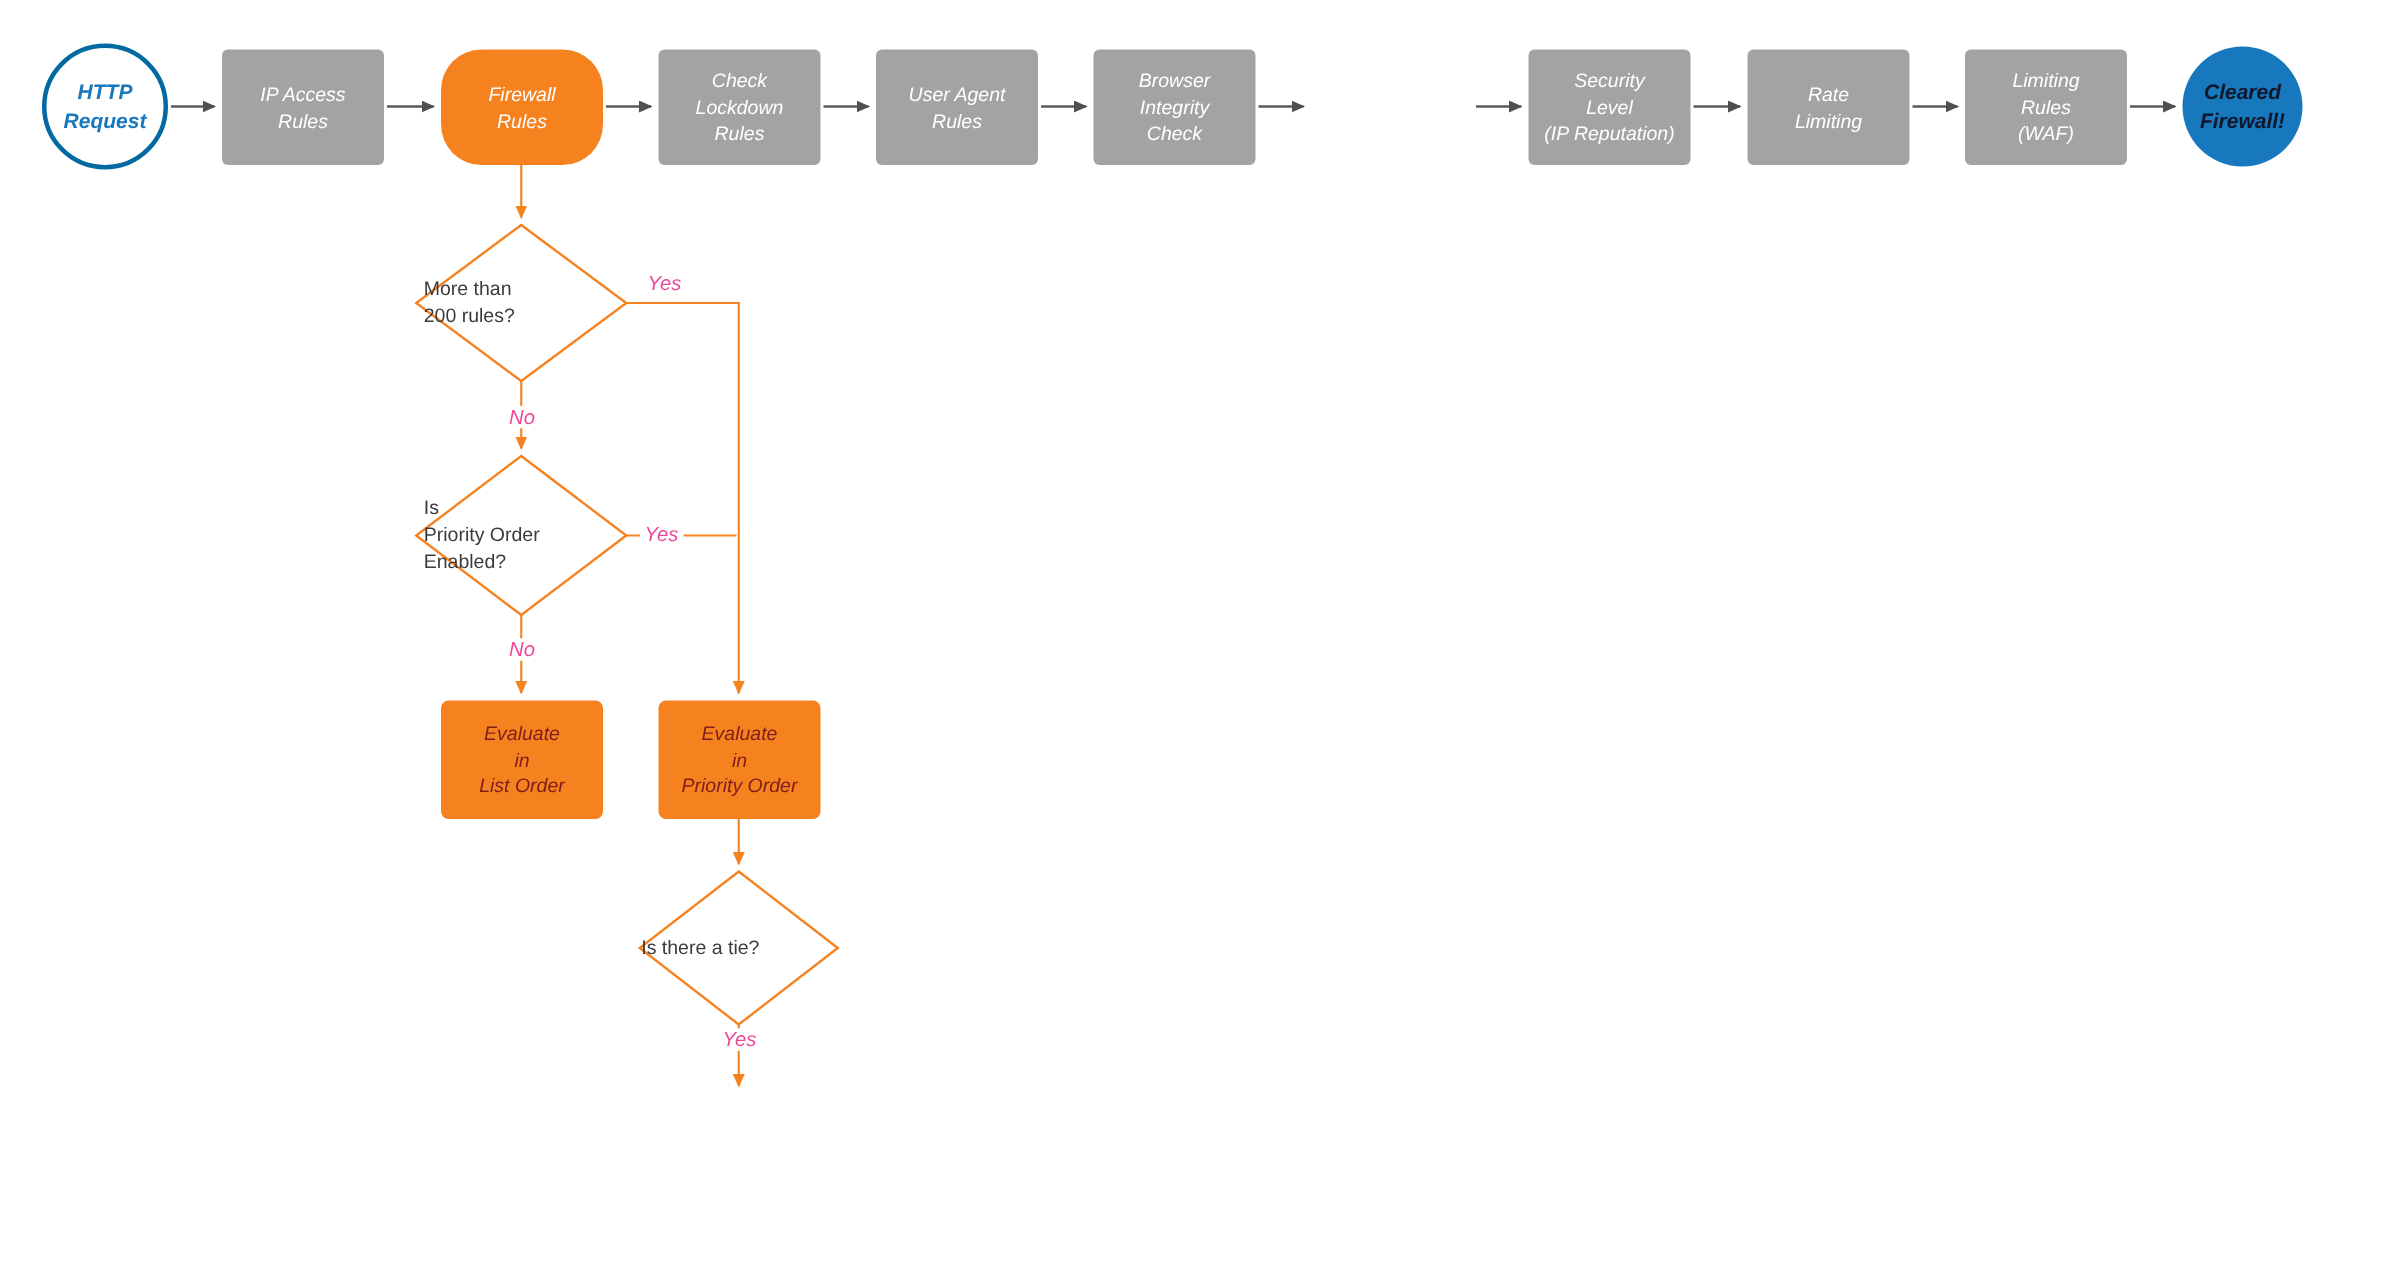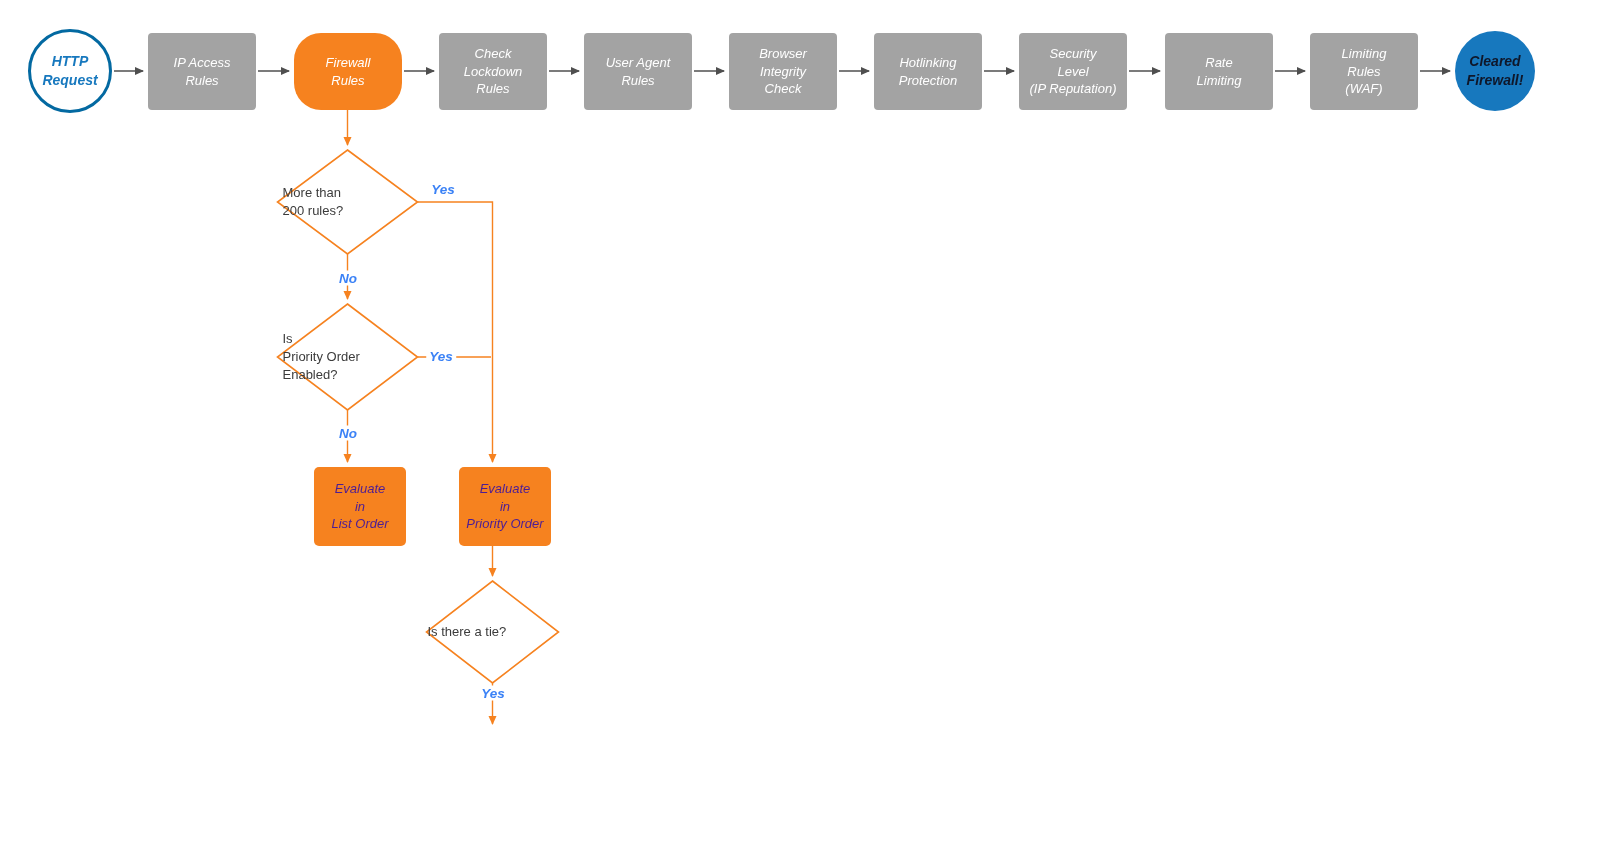--- a/index.html
+++ b/index.html
@@ -54,48 +54,46 @@
     border: 3px solid #0369a1;
     color: #1778be;
   }
   .circle.end {
     left: 1455px; top: 31px;
     width: 80px; height: 80px;
     background: #1778be;
     color: #0f172a;
   }
   .abox {
-    width: 92px;
+    width: 108px;
     height: 79px;
     border-radius: 5px;
     background: #f6821f;
-    color: #4c1d95;
+    color: #7f1d1d;
     font-style: italic;
     font-size: 13px;
-    margin-left: 20px;
   }
   .dtext {
     position: absolute;
     transform: translate(-50%, -50%);
     width: 130px;
     text-align: left;
     white-space: pre-line;
     color: #3b3b3b;
     font-size: 13px;
     line-height: 1.4;
   }
   .edge-label {
     position: absolute;
     transform: translate(-50%, -50%);
     background: #ffffff;
     padding: 0 3px;
-    color: #3b82f6;
+    color: #ec4899;
     font-style: italic;
     font-size: 13.5px;
-    font-weight: bold;
   }
 </style>
 </head>
 <body>
 
 <div class="canvas">
 
   <svg class="connectors" viewBox="0 0 1600 858" xmlns="http://www.w3.org/2000/svg">
     <defs>
       <marker id="arrGray" markerUnits="userSpaceOnUse" markerWidth="12" markerHeight="12" refX="8" refY="4" orient="auto">
@@ -156,24 +154,20 @@
   </div>
   <div class="node pbox" style="left:584px">
     <span>User Agent
 Rules</span>
   </div>
   <div class="node pbox" style="left:729px">
     <span>Browser
 Integrity
 Check</span>
   </div>
-  <div class="node pbox" style="left:874px">
-    <span>Hotlinking
-Protection</span>
-  </div>
   <div class="node pbox" style="left:1019px">
     <span>Security
 Level
 (IP Reputation)</span>
   </div>
   <div class="node pbox" style="left:1165px">
     <span>Rate
 Limiting</span>
   </div>
   <div class="node pbox" style="left:1310px">

